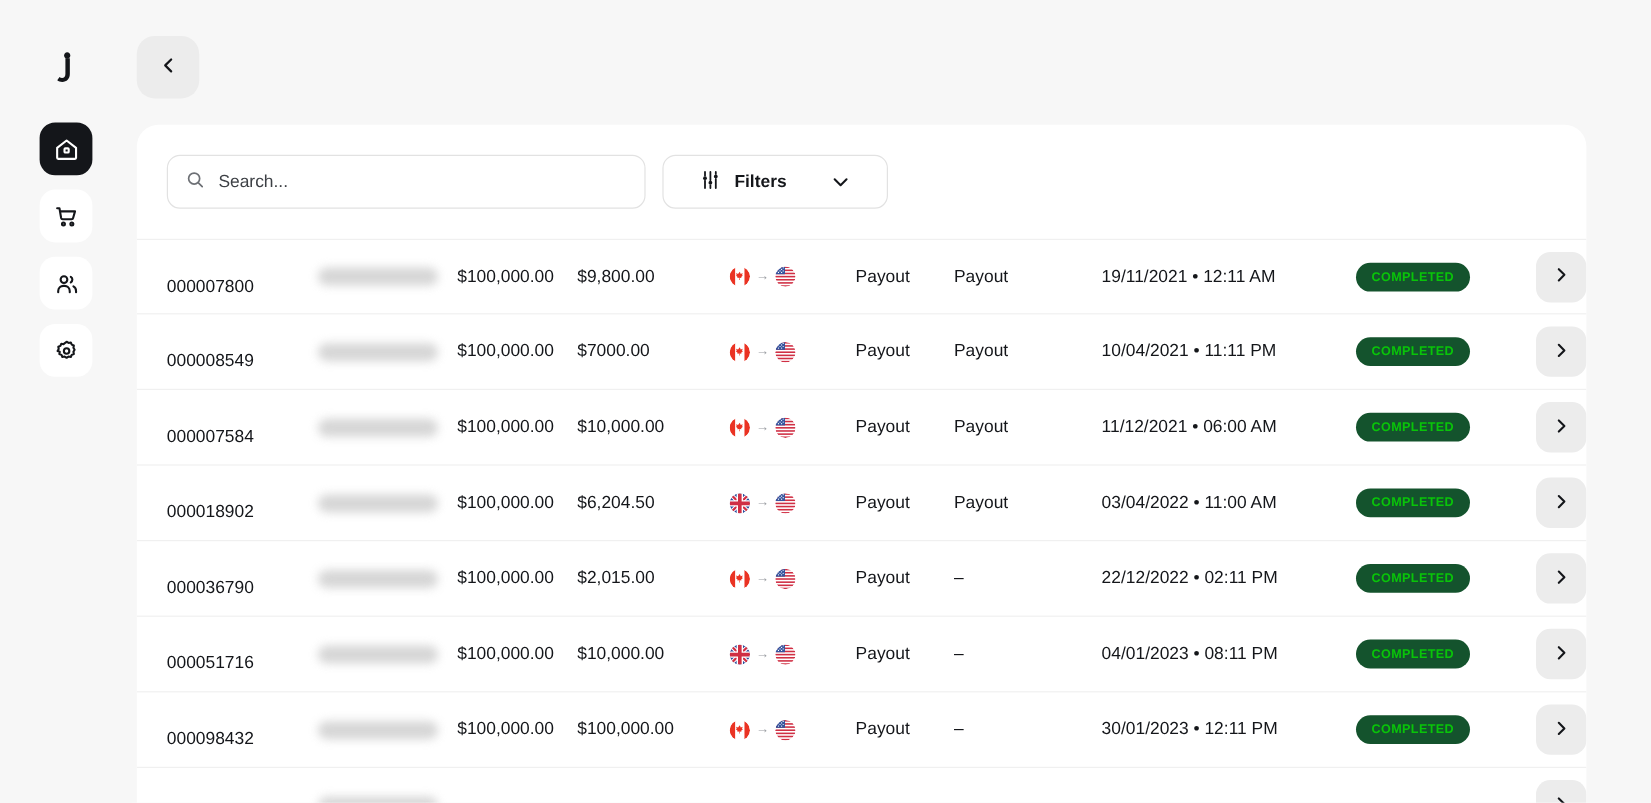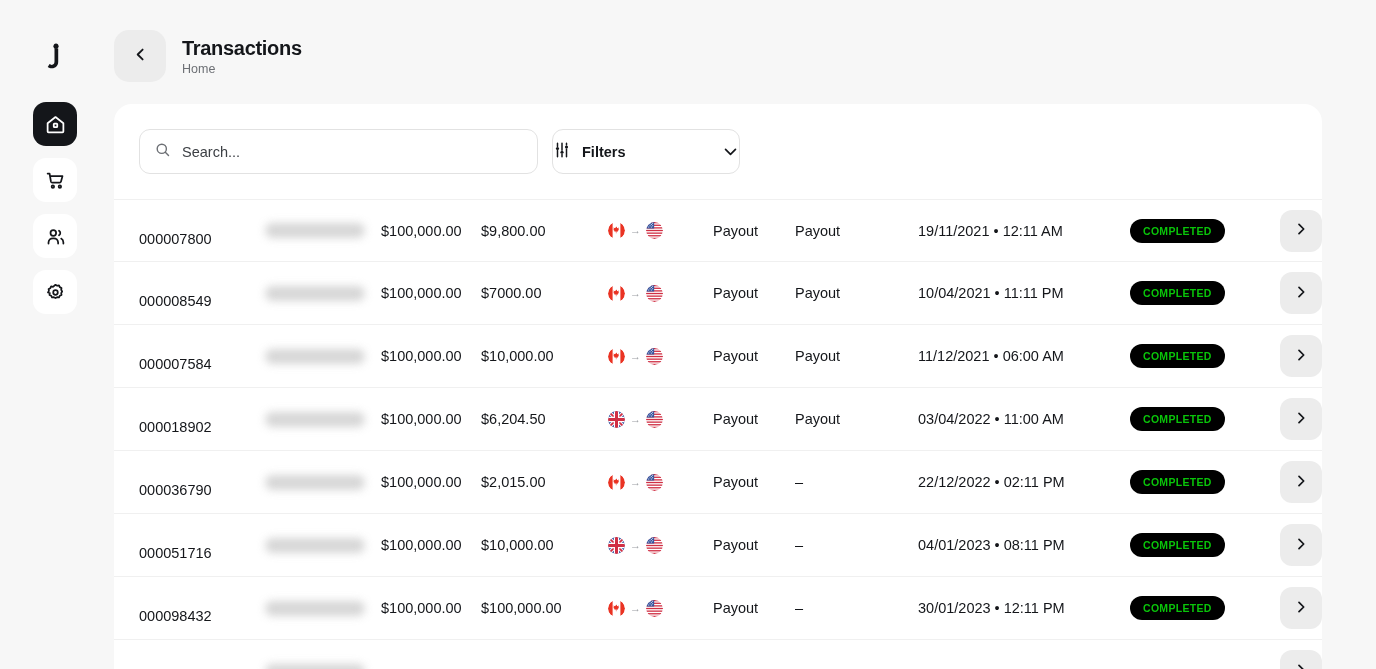--- a/index.html
+++ b/index.html
@@ -158,21 +158,21 @@
   .search-box input::placeholder { color: #3d4045; }
 
   .filters-button {
     width: 188px;
     height: 45px;
     border: 1px solid #e2e2e2;
     border-radius: 11px;
     background: #ffffff;
     display: flex;
     align-items: center;
-    padding: 0 0;
+    padding: 0 30px;
     cursor: pointer;
     font-family: "Liberation Sans", sans-serif;
   }
 
   .filters-label {
     font-size: 14.5px;
     font-weight: 600;
     color: #14161a;
     margin-left: 11px;
   }
@@ -273,21 +273,21 @@
     display: flex;
   }
 
   .badge {
     display: inline-flex;
     align-items: center;
     justify-content: center;
     height: 24px;
     padding: 0 13px;
     border-radius: 12px;
-    background: #000000;
+    background: #14532d;
     color: #09c409;
     font-size: 10.5px;
     font-weight: 700;
     letter-spacing: 0.3px;
   }
 
   .c-action {
     margin-left: auto;
     flex: none;
   }
@@ -363,24 +363,20 @@
   </nav>
 
   <div class="header">
     <button class="back-button">
       <span>
         <svg width="17" height="17" viewBox="0 0 24 24" fill="none" stroke="currentColor" stroke-width="2.6" stroke-linecap="round" stroke-linejoin="round" aria-hidden="true">
           <path d="M15 5 8 12l7 7"></path>
         </svg>
       </span>
     </button>
-    <div class="header-text">
-      <div class="page-title">Transactions</div>
-      <div class="breadcrumb">Home</div>
-    </div>
   </div>
 
   <section class="card">
 
     <div class="toolbar">
 
       <div class="search-box">
         <span>
           <svg width="17" height="17" viewBox="0 0 24 24" fill="none" stroke="#6d7075" stroke-width="2" stroke-linecap="round" stroke-linejoin="round" aria-hidden="true">
             <circle cx="11" cy="11" r="6.5"></circle>

